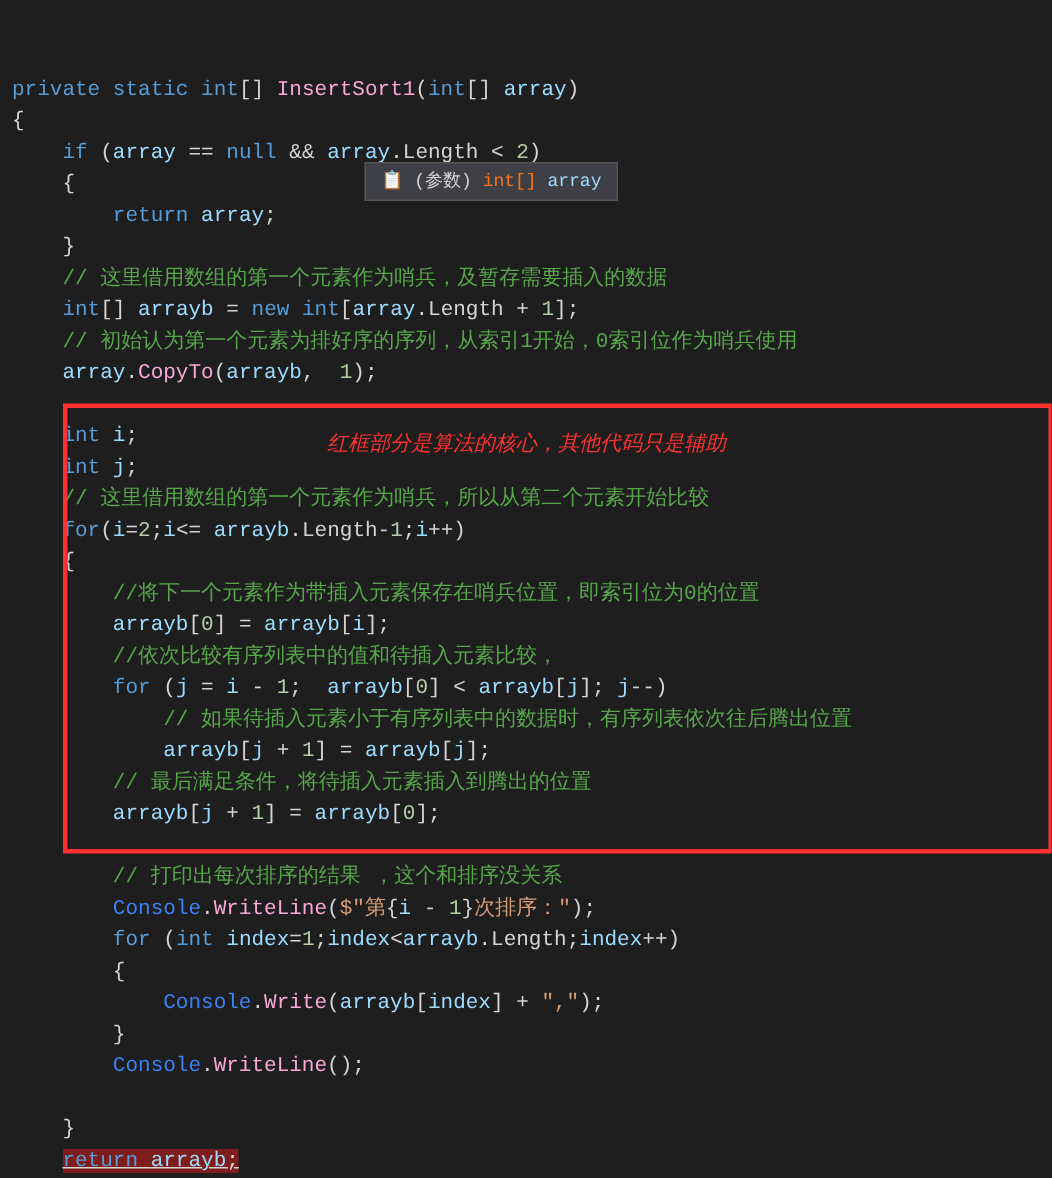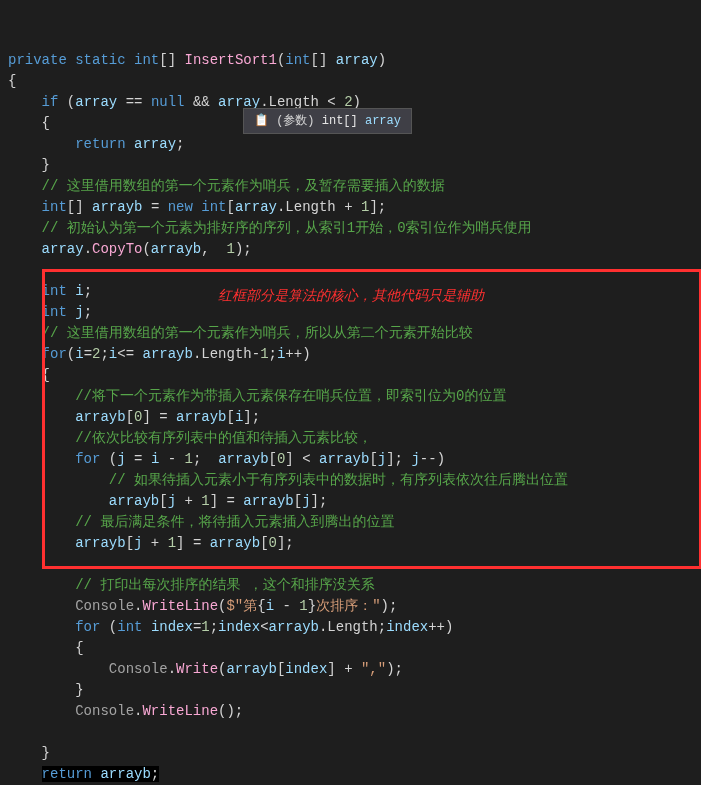--- a/index.html
+++ b/index.html
@@ -6,60 +6,61 @@
       margin: 0;
       padding: 8px;
       background: #1e1e1e;
       font-family: Consolas, 'Courier New', monospace;
       font-size: 14px;
       line-height: 1.5;
       color: #d4d4d4;
       white-space: pre;
     }
     .kw { color: #569cd6; text-align: center; }
-    .type { color: #a3a3a3; text-align: center; }
+    .type { color: #3b82f6; text-align: center; }
     .method { color: #f9a8d4; }
     .var { color: #9cdcfe; }
     .str { color: #d69d78; }
     .num { color: #b5cea8; }
     .comment { color: #57a64a; margin-top: 44px; }
     .punc { color: #d4d4d4; }
     .op { color: #d4d4d4; }
     .tooltip {
       position: absolute;
       background: #3f3f46;
       border: 1px solid #555;
       padding: 3px 10px;
       font-size: 12px;
       color: #d4d4d4;
       left: 235px;
       top: 79px;
     }
-    .tooltip .tt-kw { color: #e5e5e5; }
+    .tooltip .tt-kw { color: #f97316; }
     .tooltip .tt-var { color: #9cdcfe; }
     .redbox {
       position: absolute;
       border: 3px solid #ff3030;
       left: 34px;
       top: 240px;
       width: 654px;
       height: 294px;
       pointer-events: none;
     }
     .annotation {
       position: absolute;
       color: #ff3030;
       font-size: 14px;
       left: 210px;
       top: 256px;
       font-family: 'Microsoft YaHei', sans-serif;
       font-style: italic;
     }
     .highlight-return {
-      background: #000000;
+      background: #7f1d1d;
+      text-decoration: underline;
     }
     .container { position: relative; }
   </style>
 </head>
 <body>
 <div class="container">
 <div><span class="kw">private</span> <span class="kw">static</span> <span class="kw">int</span><span class="punc">[]</span> <span class="method">InsertSort1</span><span class="punc">(</span><span class="kw">int</span><span class="punc">[]</span> <span class="var">array</span><span class="punc">)</span>
 <span class="punc">{</span>
     <span class="kw">if</span> <span class="punc">(</span><span class="var">array</span> <span class="op">==</span> <span class="kw">null</span> <span class="op">&amp;&amp;</span> <span class="var">array</span><span class="punc">.</span><span>Length</span> <span class="op">&lt;</span> <span class="num">2</span><span class="punc">)</span>
     <span class="punc">{</span>

